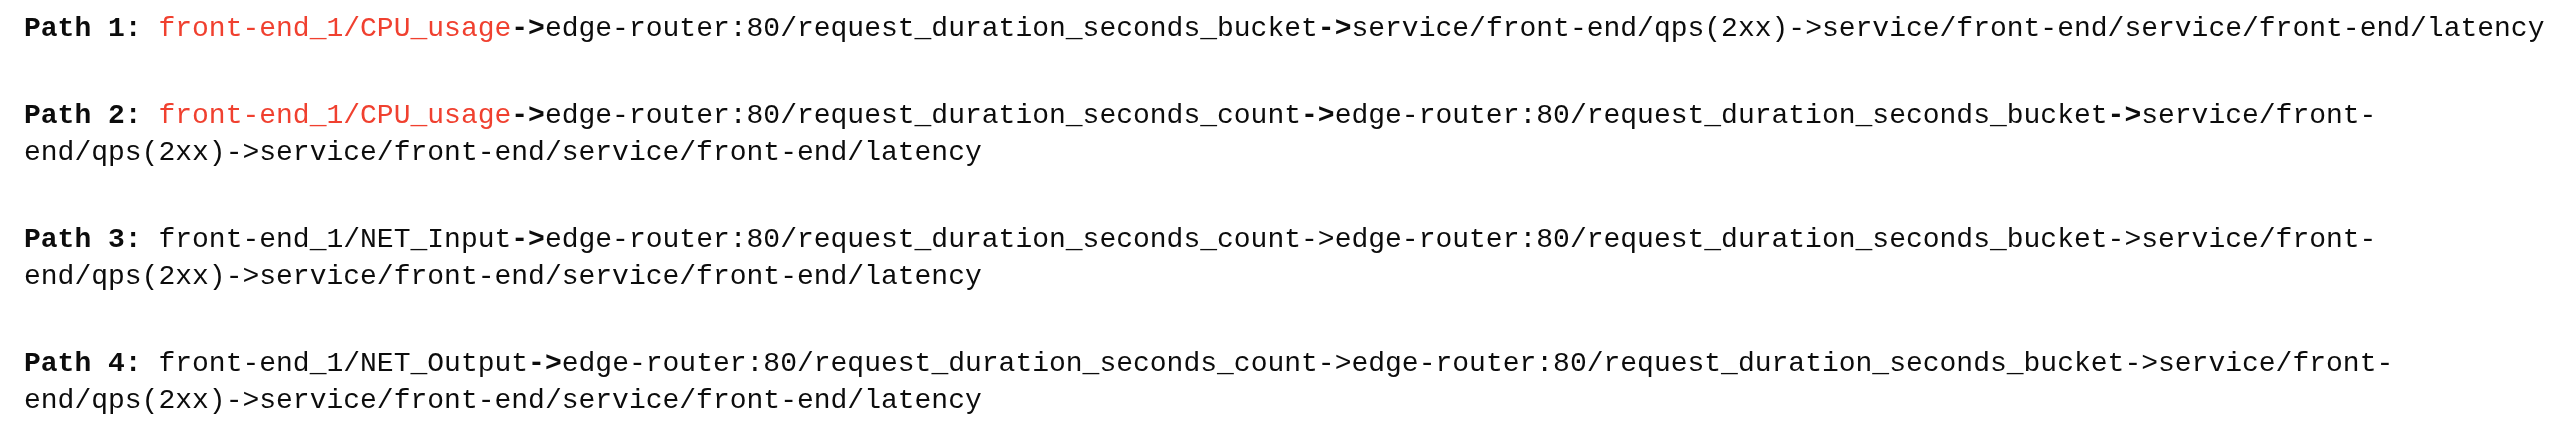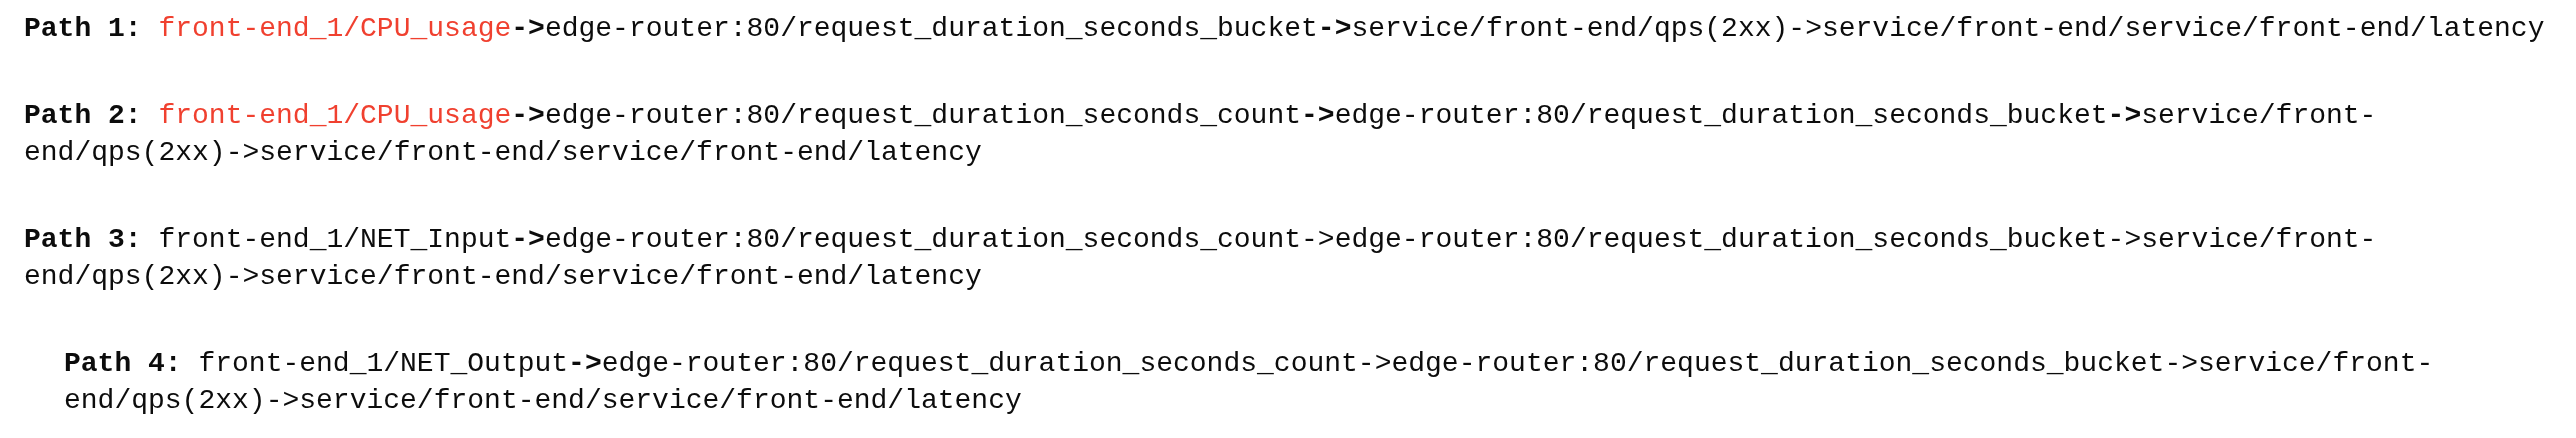--- a/index.html
+++ b/index.html
@@ -22,21 +22,20 @@
     width: 2533px;
   }
   p.path-row {
     margin: 0 0 50px 0;
     line-height: 37px;
     word-break: normal;
     overflow-wrap: normal;
   }
   p.path-row:last-child {
     margin-bottom: 0;
-    margin-left: 40px;
   }
   .path-label {
     font-weight: 700;
     color: var(--text-color, #0c0c0c);
     text-align: center;
   }
   .segment {
     color: var(--text-color, #0c0c0c);
   }
   .segment.hl {

